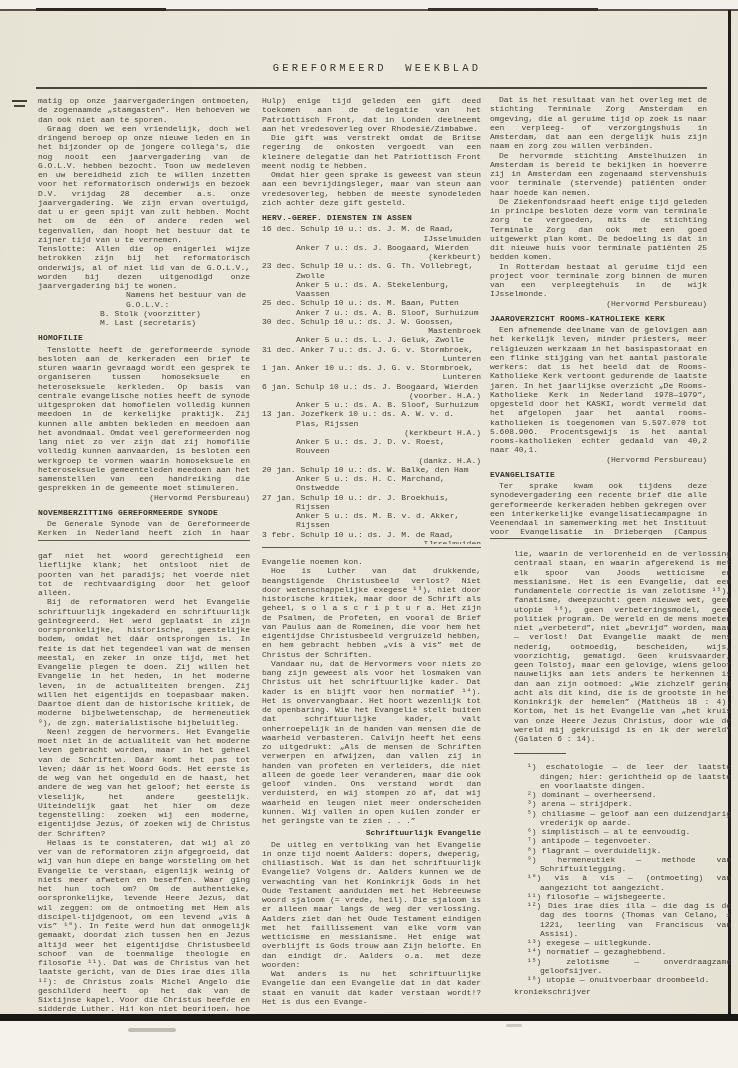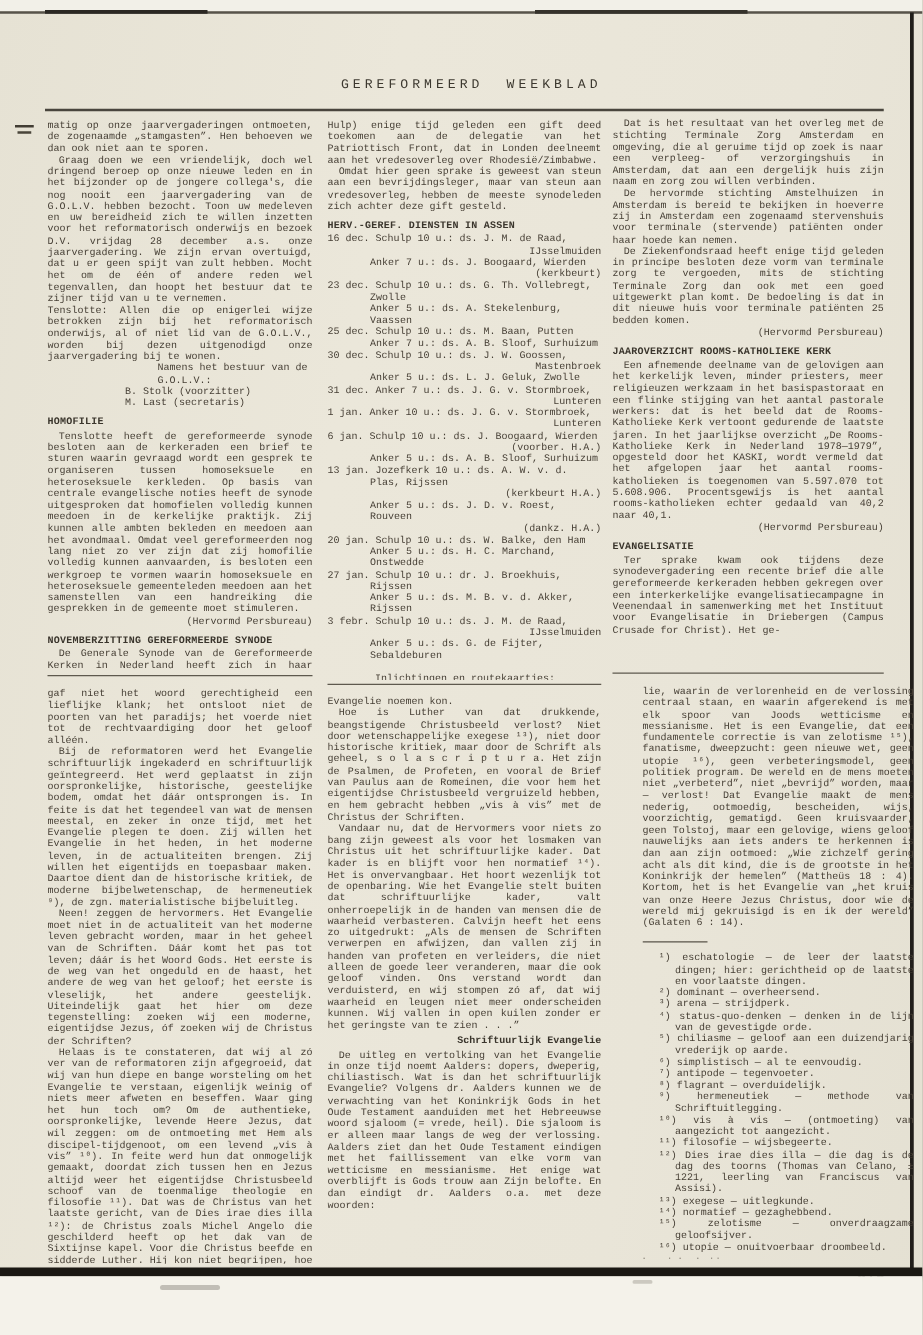--- a/index.html
+++ b/index.html
@@ -94,20 +94,21 @@
       <div class="blk s-g2">M. Last (secretaris)</div>
       <div class="blk s-h">HOMOFILIE</div>
       <div class="blk s-p">Tenslotte heeft de gereformeerde synode besloten aan de kerkeraden een brief te sturen waarin gevraagd wordt een gesprek te organiseren tussen homoseksuele en heteroseksuele kerkleden. Op basis van centrale evangelische noties heeft de synode uitgesproken dat homofielen volledig kunnen meedoen in de kerkelijke praktijk. Zij kunnen alle ambten bekleden en meedoen aan het avondmaal. Omdat veel gereformeerden nog lang niet zo ver zijn dat zij homofilie volledig kunnen aanvaarden, is besloten een werkgroep te vormen waarin homoseksuele en heteroseksuele gemeenteleden meedoen aan het samenstellen van een handreiking die gesprekken in de gemeente moet stimuleren.</div>
       <div class="blk s-r">(Hervormd Persbureau)</div>
       <div class="blk s-h">NOVEMBERZITTING GEREFORMEERDE SYNODE</div>
       <div class="blk s-p">De Generale Synode van de Gereformeerde Kerken in Nederland heeft zich in haar novemberzitting met grote meerderheid geschaard achter het deputaatschap Werelddiakonaat dat (samen met de Hervormde Kerk en de Stichting Oecumenische</div>
     </div>
   <div class="col" id="col-tm">
 
   <div class="blk s-pf">Hulp) enige tijd geleden een gift deed toekomen aan de delegatie van het Patriottisch Front, dat in Londen deelneemt aan het vredesoverleg over Rhodesië/Zimbabwe.</div>
+      <div class="blk s-p">Die gift was verstrekt omdat de Britse regering de onkosten vergoedt van een kleinere delegatie dan het Patriottisch Front meent nodig te hebben.</div>
       <div class="blk s-p">Omdat hier geen sprake is geweest van steun aan een bevrijdingsleger, maar van steun aan vredesoverleg, hebben de meeste synodeleden zich achter deze gift gesteld.</div>
       <div class="blk s-h">HERV.-GEREF. DIENSTEN IN ASSEN</div>
       <div class="blk s-sd">16 dec.  Schulp 10 u.: ds. J. M. de Raad,</div>
       <div class="blk s-sr">IJsselmuiden</div>
       <div class="blk s-sc">Anker 7 u.: ds. J. Boogaard, Wierden</div>
       <div class="blk s-sr">(kerkbeurt)</div>
       <div class="blk s-sd">23 dec.  Schulp 10 u.: ds. G. Th. Vollebregt, Zwolle</div>
       <div class="blk s-sc">Anker 5 u.: ds. A. Stekelenburg, Vaassen</div>
       <div class="blk s-sd">25 dec.  Schulp 10 u.: ds. M. Baan, Putten</div>
       <div class="blk s-sc">Anker 7 u.: ds. A. B. Sloof, Surhuizum</div>
@@ -133,20 +134,21 @@
       <div class="blk s-sr">IJsselmuiden</div>
       <div class="blk s-sc">Anker 5 u.: ds. G. de Fijter, Sebaldeburen</div>
       <div class="blk s-ig">Inlichtingen en routekaartjes:</div>
       <div class="blk s-i">L. Lammers, Reggestraat 17, tel. 05920-52003.</div>
     </div>
   <div class="col" id="col-tr">
 
       <div class="blk s-p">Dat is het resultaat van het overleg met de stichting Terminale Zorg Amsterdam en omgeving, die al geruime tijd op zoek is naar een verpleeg- of verzorgingshuis in Amsterdam, dat aan een dergelijk huis zijn naam en zorg zou willen verbinden.</div>
       <div class="blk s-p">De hervormde stichting Amstelhuizen in Amsterdam is bereid te bekijken in hoeverre zij in Amsterdam een zogenaamd stervenshuis voor terminale (stervende) patiënten onder haar hoede kan nemen.</div>
       <div class="blk s-p">De Ziekenfondsraad heeft enige tijd geleden in principe besloten deze vorm van terminale zorg te vergoeden, mits de stichting Terminale Zorg dan ook met een goed uitgewerkt plan komt. De bedoeling is dat in dit nieuwe huis voor terminale patiënten 25 bedden komen.</div>
+      <div class="blk s-p">In Rotterdam bestaat al geruime tijd een project voor terminale zorg binnen de muren van een verpleegtehuis in de wijk IJsselmonde.</div>
       <div class="blk s-r">(Hervormd Persbureau)</div>
       <div class="blk s-h">JAAROVERZICHT ROOMS-KATHOLIEKE KERK</div>
       <div class="blk s-p">Een afnemende deelname van de gelovigen aan het kerkelijk leven, minder priesters, meer religieuzen werkzaam in het basispastoraat en een flinke stijging van het aantal pastorale werkers: dat is het beeld dat de Rooms-Katholieke Kerk vertoont gedurende de laatste jaren. In het jaarlijkse overzicht „De Rooms-Katholieke Kerk in Nederland 1978—1979”, opgesteld door het KASKI, wordt vermeld dat het afgelopen jaar het aantal rooms-katholieken is toegenomen van 5.597.070 tot 5.608.906. Procentsgewijs is het aantal rooms-katholieken echter gedaald van 40,2 naar 40,1.</div>
       <div class="blk s-r">(Hervormd Persbureau)</div>
       <div class="blk s-h">EVANGELISATIE</div>
       <div class="blk s-p">Ter sprake kwam ook tijdens deze synodevergadering een recente brief die alle gereformeerde kerkeraden hebben gekregen over een interkerkelijke evangelisatiecampagne in Veenendaal in samenwerking met het Instituut voor Evangelisatie in Driebergen (Campus Crusade for Christ). Het ge-</div>
     </div>
 
   <div class="divider" id="div-l"></div>
   <div class="divider" id="div-m"></div>
@@ -159,29 +161,29 @@
       <div class="blk s-p">Neen! zeggen de hervormers. Het Evangelie moet niet in de actualiteit van het moderne leven gebracht worden, maar in het geheel van de Schriften. Dáár komt het pas tot leven; dáár is het Woord Gods. Het eerste is de weg van het ongeduld en de haast, het andere de weg van het geloof; het eerste is vleselijk, het andere geestelijk. Uiteindelijk gaat het hier om deze tegenstelling: zoeken wij een moderne, eigentijdse Jezus, óf zoeken wij de Christus der Schriften?</div>
       <div class="blk s-p">Helaas is te constateren, dat wij al zó ver van de reformatoren zijn afgegroeid, dat wij van hun diepe en bange worsteling om het Evangelie te verstaan, eigenlijk weinig of niets meer afweten en beseffen. Waar ging het hun toch om? Om de authentieke, oorspronkelijke, levende Heere Jezus, dat wil zeggen: om de ontmoeting met Hem als discipel-tijdgenoot, om een levend „vis à vis” ¹⁰). In feite werd hun dat onmogelijk gemaakt, doordat zich tussen hen en Jezus altijd weer het eigentijdse Christusbeeld schoof van de toenmalige theologie en filosofie ¹¹). Dat was de Christus van het laatste gericht, van de Dies irae dies illa ¹²): de Christus zoals Michel Angelo die geschilderd heeft op het dak van de Sixtijnse kapel. Voor die Christus beefde en sidderde Luther. Hij kon niet begrijpen, hoe men die Christus liefhebben en Zijn boodschap</div>
     </div>
   <div class="col" id="col-bm">
 
   <div class="blk s-pf">Evangelie noemen kon.</div>
       <div class="blk s-p">Hoe is Luther van dat drukkende, beangstigende Christusbeeld verlost? Niet door wetenschappelijke exegese ¹³), niet door historische kritiek, maar door de Schrift als geheel, s o l a  s c r i p t u r a. Het zijn de Psalmen, de Profeten, en vooral de Brief van Paulus aan de Romeinen, die voor hem het eigentijdse Christusbeeld vergruizeld hebben, en hem gebracht hebben „vis à vis” met de Christus der Schriften.</div>
       <div class="blk s-p">Vandaar nu, dat de Hervormers voor niets zo bang zijn geweest als voor het losmaken van Christus uit het schriftuurlijke kader. Dat kader is en blijft voor hen normatief ¹⁴). Het is onvervangbaar. Het hoort wezenlijk tot de openbaring. Wie het Evangelie stelt buiten dat schriftuurlijke kader, valt onherroepelijk in de handen van mensen die de waarheid verbasteren. Calvijn heeft het eens zo uitgedrukt: „Als de mensen de Schriften verwerpen en afwijzen, dan vallen zij in handen van profeten en verleiders, die niet alleen de goede leer veranderen, maar die ook geloof vinden. Ons verstand wordt dan verduisterd, en wij stompen zó af, dat wij waarheid en leugen niet meer onderscheiden kunnen. Wij vallen in open kuilen zonder er het geringste van te zien . . .”</div>
       <div class="blk s-sub">Schriftuurlijk Evangelie</div>
       <div class="blk s-p">De uitleg en vertolking van het Evangelie in onze tijd noemt Aalders: dopers, dweperig, chiliastisch. Wat is dan het schriftuurlijk Evangelie? Volgens dr. Aalders kunnen we de verwachting van het Koninkrijk Gods in het Oude Testament aanduiden met het Hebreeuwse woord sjaloom (= vrede, heil). Die sjaloom is er alleen maar langs de weg der verlossing. Aalders ziet dan het Oude Testament eindigen met het faillissement van elke vorm van wetticisme en messianisme. Het enige wat overblijft is Gods trouw aan Zijn belofte. En dan eindigt dr. Aalders o.a. met deze woorden:</div>
+      <div class="blk s-p">Wat anders is nu het schriftuurlijke Evangelie dan een Evangelie dat in dàt kader staat en vanuit dàt kader verstaan wordt!? Het is dus een Evange-</div>
     </div>
   <div class="col" id="col-br">
 
   <div class="blk s-pf">lie, waarin de verlorenheid en de verlossing centraal staan, en waarin afgerekend is met elk spoor van Joods wetticisme en messianisme. Het is een Evangelie, dat een fundamentele correctie is van zelotisme ¹⁵), fanatisme, dweepzucht: geen nieuwe wet, geen utopie ¹⁶), geen verbeteringsmodel, geen politiek program. De wereld en de mens moeten niet „verbeterd”, niet „bevrijd” worden, maar — verlost! Dat Evangelie maakt de mens nederig, ootmoedig, bescheiden, wijs, voorzichtig, gematigd. Geen kruisvaarder, geen Tolstoj, maar een gelovige, wiens geloof nauwelijks aan iets anders te herkennen is dan aan zijn ootmoed: „Wie zichzelf gering acht als dit kind, die is de grootste in het Koninkrijk der hemelen” (Mattheüs 18 : 4). Kortom, het is het Evangelie van „het kruis van onze Heere Jezus Christus, door wie de wereld mij gekruisigd is en ik der wereld” (Galaten 6 : 14).</div>
       <div class="blk s-sep"></div>
       <div class="blk s-fn">¹) eschatologie — de leer der laatste dingen; hier: gerichtheid op de laatste en voorlaatste dingen.</div>
       <div class="blk s-fn">²) dominant — overheersend.</div>
       <div class="blk s-fn">³) arena — strijdperk.</div>
-      <div class="blk s-fn">⁴) status-quo-denken — denken in de lijn van de gevestigde orde.</div>
       <div class="blk s-fn">⁵) chiliasme — geloof aan een duizendjarig vrederijk op aarde.</div>
       <div class="blk s-fn">⁶) simplistisch — al te eenvoudig.</div>
       <div class="blk s-fn">⁷) antipode — tegenvoeter.</div>
       <div class="blk s-fn">⁸) flagrant — overduidelijk.</div>
       <div class="blk s-fn">⁹) hermeneutiek — methode van Schriftuitlegging.</div>
       <div class="blk s-fn">¹⁰) vis à vis — (ontmoeting) van aangezicht tot aangezicht.</div>
       <div class="blk s-fn">¹¹) filosofie — wijsbegeerte.</div>
       <div class="blk s-fn">¹²) Dies irae dies illa — die dag is de dag des toorns (Thomas van Celano, ± 1221, leerling van Franciscus van Assisi).</div>
       <div class="blk s-fn">¹³) exegese — uitlegkunde.</div>
       <div class="blk s-fn">¹⁴) normatief — gezaghebbend.</div>

